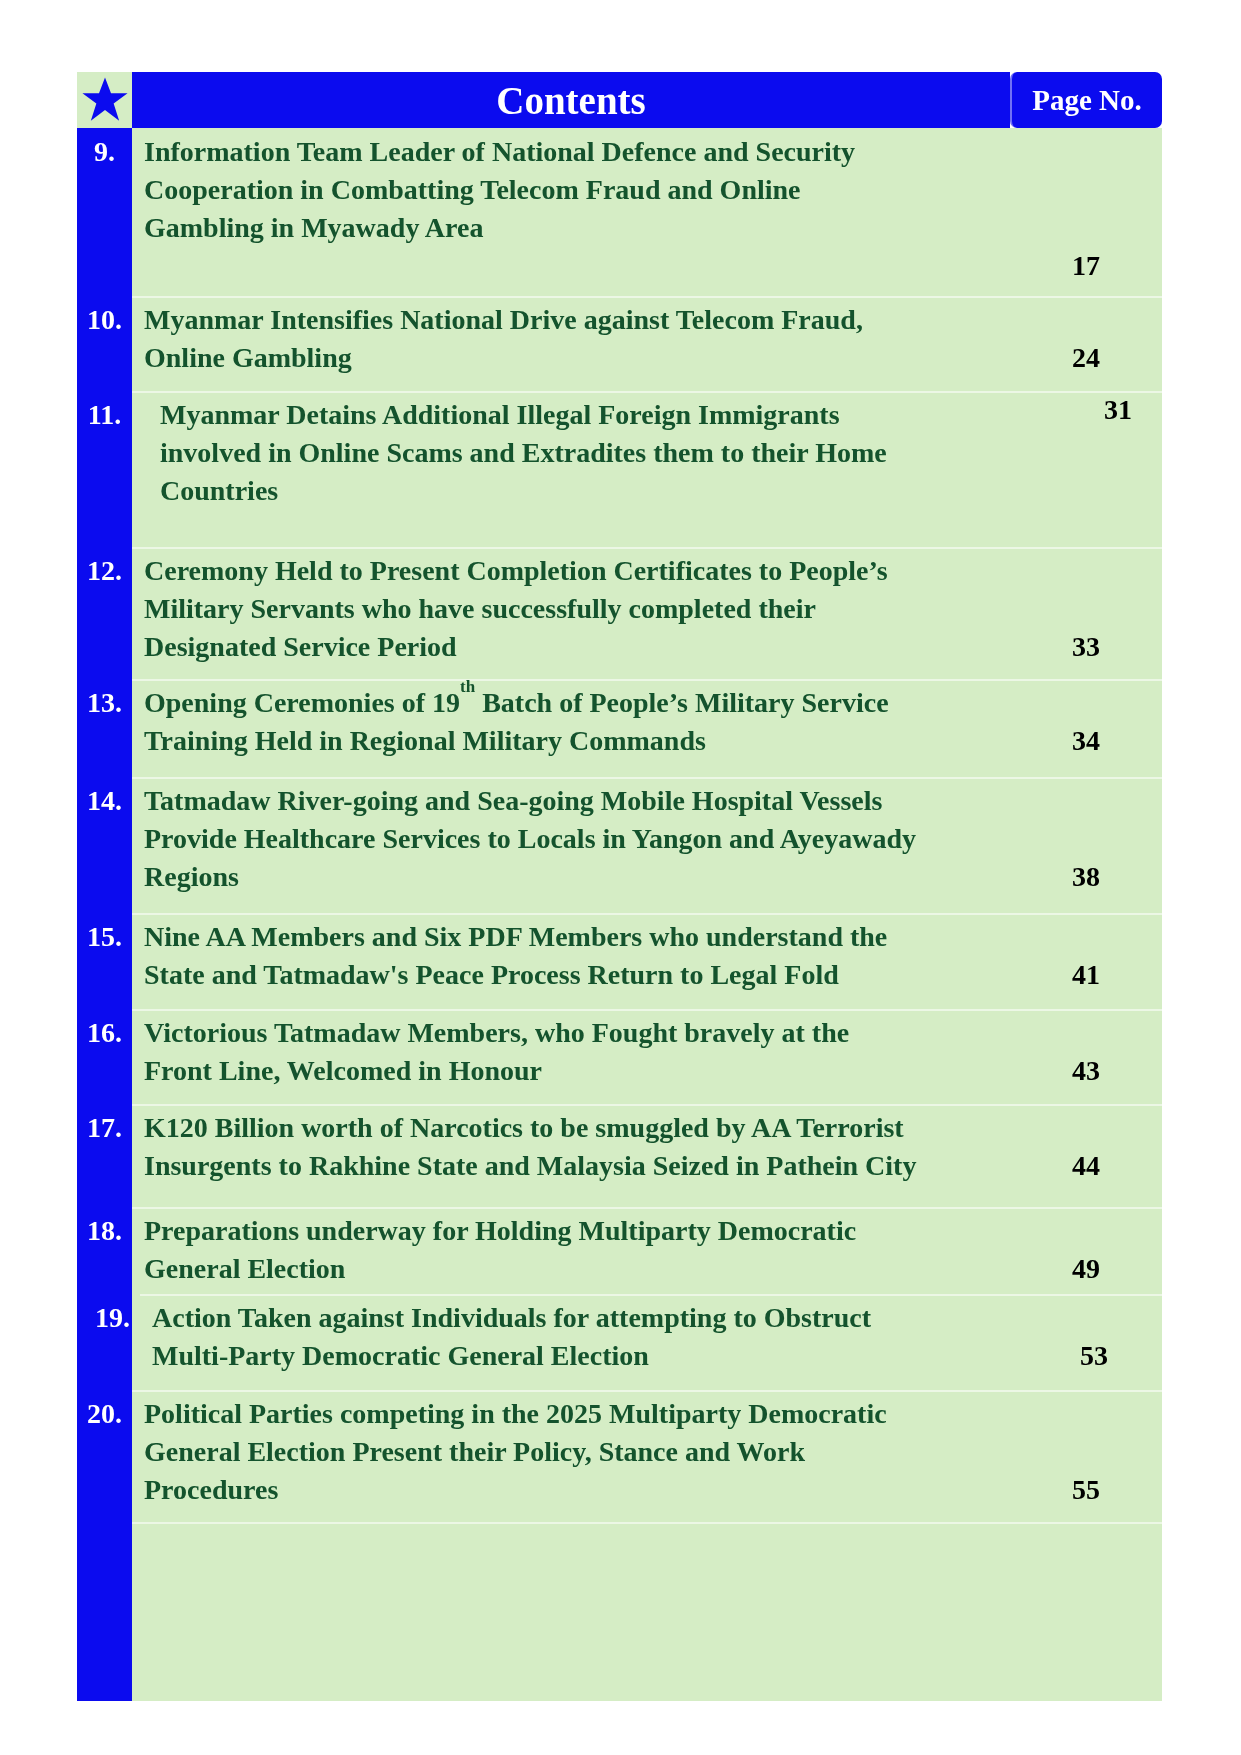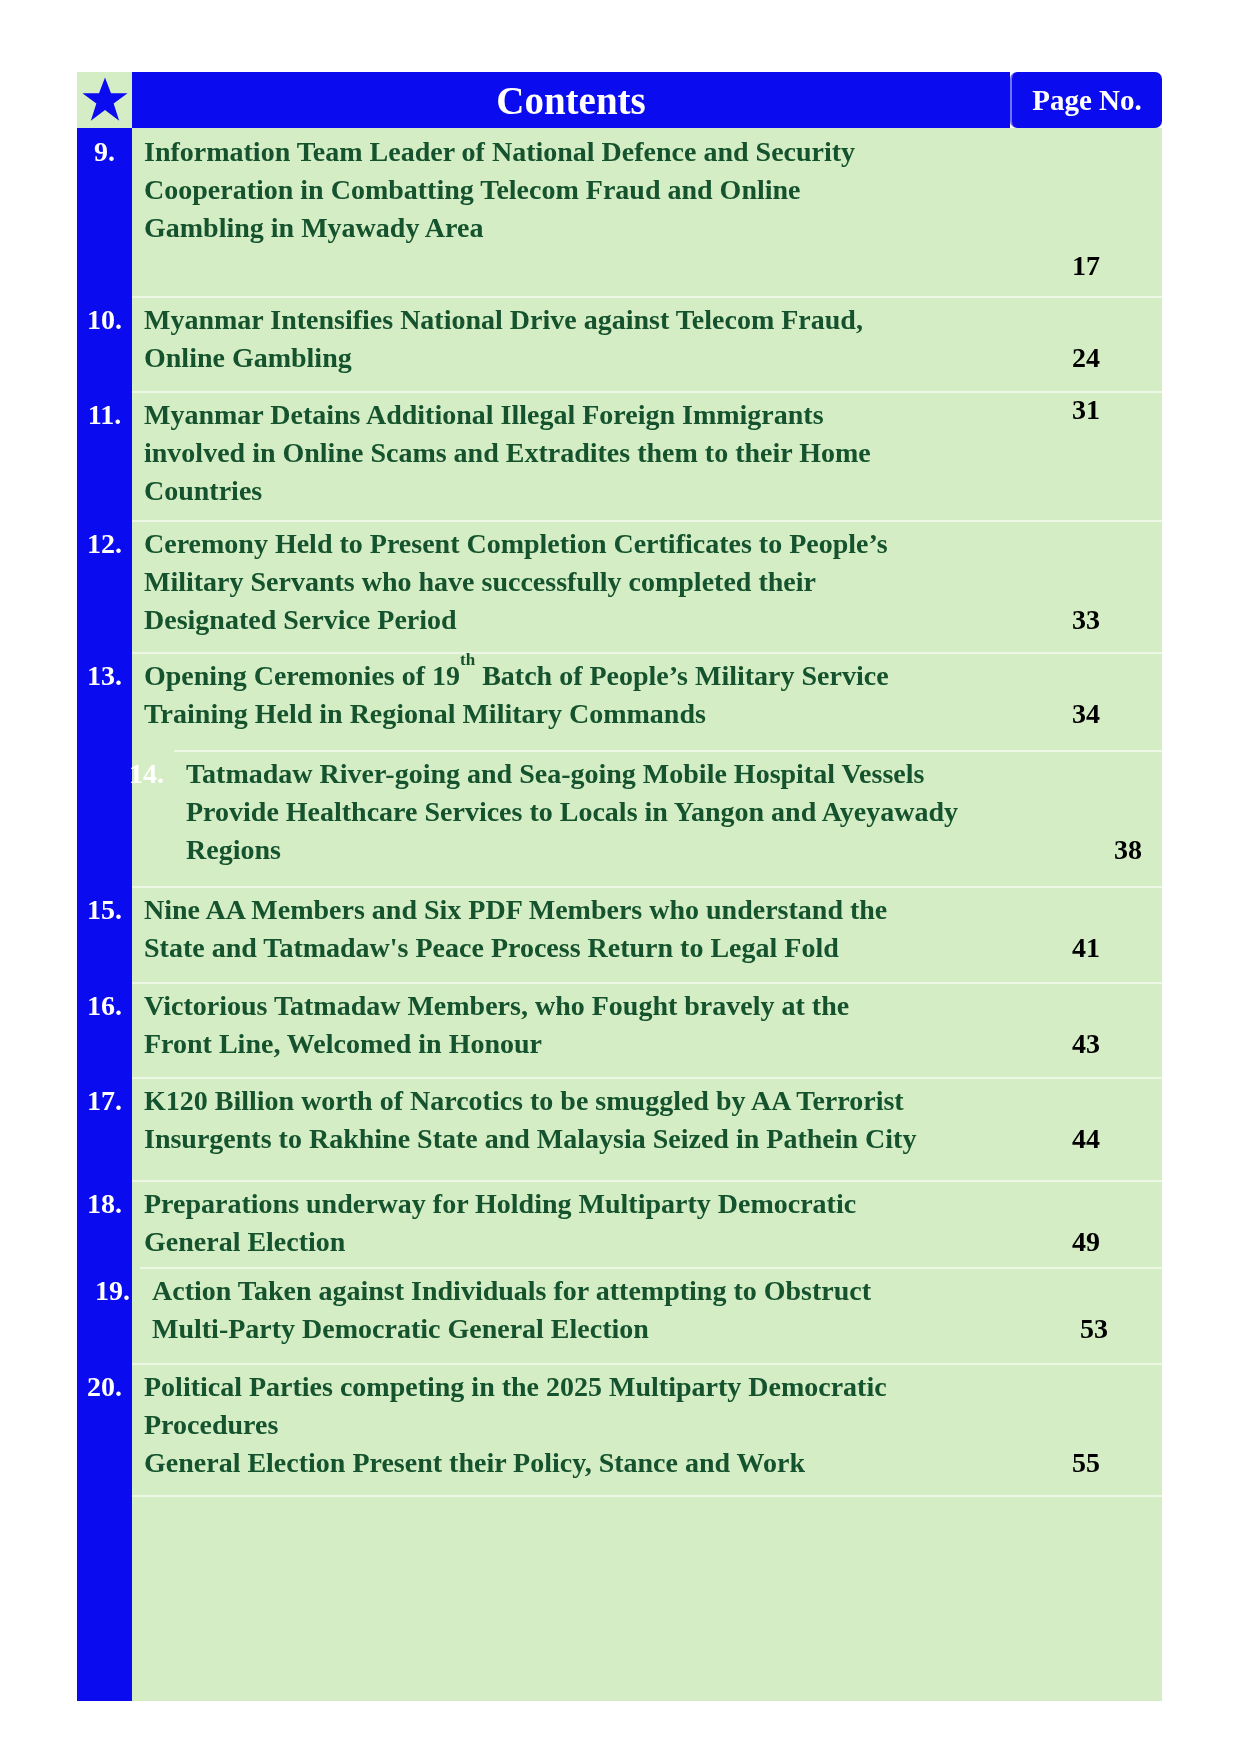--- a/index.html
+++ b/index.html
@@ -77,21 +77,21 @@
         </div>
         <div class="toc-row" style="height: 95px;">
           <div class="row-sep"></div>
           <div class="num-cell">10.</div>
           <div class="text-cell">
             <div class="line">Myanmar Intensifies National Drive against Telecom Fraud,</div>
             <div class="line">Online Gambling</div>
           </div>
           <div class="page-cell" style="padding-top: 43px;">24</div>
         </div>
-        <div class="toc-row" style="height: 129px;">
+        <div class="toc-row" style="height: 156px; gap: 16px;">
           <div class="row-sep"></div>
           <div class="num-cell">11.</div>
           <div class="text-cell">
             <div class="line">Myanmar Detains Additional Illegal Foreign Immigrants</div>
             <div class="line">involved in Online Scams and Extradites them to their Home</div>
             <div class="line">Countries</div>
           </div>
           <div class="page-cell" style="">31</div>
         </div>
         <div class="toc-row" style="height: 132px;">
@@ -106,21 +106,21 @@
         </div>
         <div class="toc-row" style="height: 98px;">
           <div class="row-sep"></div>
           <div class="num-cell">13.</div>
           <div class="text-cell">
             <div class="line">Opening Ceremonies of 19<sup class="ord">th</sup> Batch of People’s Military Service</div>
             <div class="line">Training Held in Regional Military Commands</div>
           </div>
           <div class="page-cell" style="padding-top: 43px;">34</div>
         </div>
-        <div class="toc-row" style="height: 136px; margin-left: 42px;">
+        <div class="toc-row" style="height: 136px;">
           <div class="row-sep"></div>
           <div class="num-cell">14.</div>
           <div class="text-cell">
             <div class="line">Tatmadaw River-going and Sea-going Mobile Hospital Vessels</div>
             <div class="line">Provide Healthcare Services to Locals in Yangon and Ayeyawady</div>
             <div class="line">Regions</div>
           </div>
           <div class="page-cell" style="padding-top: 81px;">38</div>
         </div>
         <div class="toc-row" style="height: 96px;">
@@ -166,22 +166,22 @@
             <div class="line">Action Taken against Individuals for attempting to Obstruct</div>
             <div class="line">Multi-Party Democratic General Election</div>
           </div>
           <div class="page-cell" style="padding-top: 43px;">53</div>
         </div>
         <div class="toc-row" style="height: 132px;">
           <div class="row-sep"></div>
           <div class="num-cell">20.</div>
           <div class="text-cell">
             <div class="line">Political Parties competing in the 2025 Multiparty Democratic</div>
+            <div class="line">General Election Present their Policy, Stance and Work</div>
             <div class="line">Procedures</div>
-            <div class="line">General Election Present their Policy, Stance and Work</div>
           </div>
           <div class="page-cell" style="padding-top: 81px;">55</div>
         </div>
         <div class="filler-row" style="height: 206px;">
           <div class="row-sep"></div>
         </div>
       </div>
   </div>
 </div>
 

